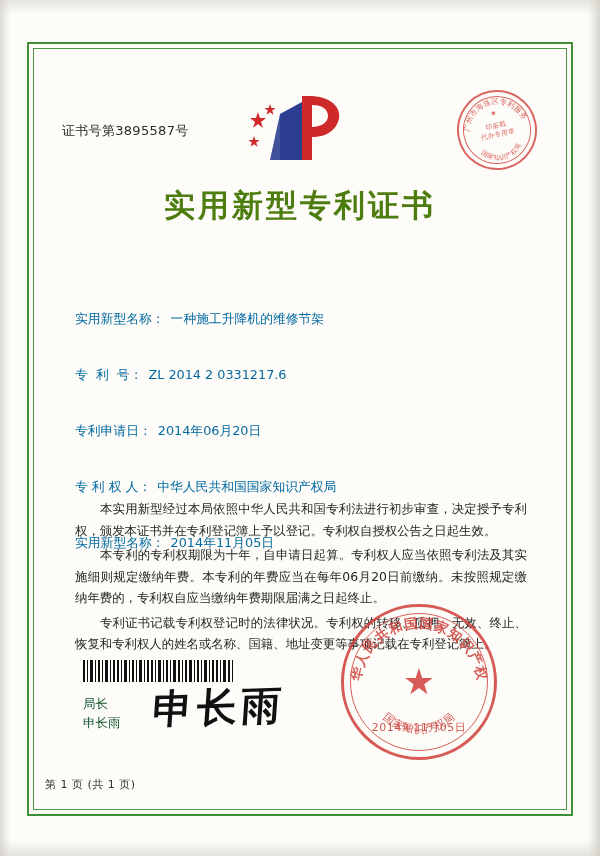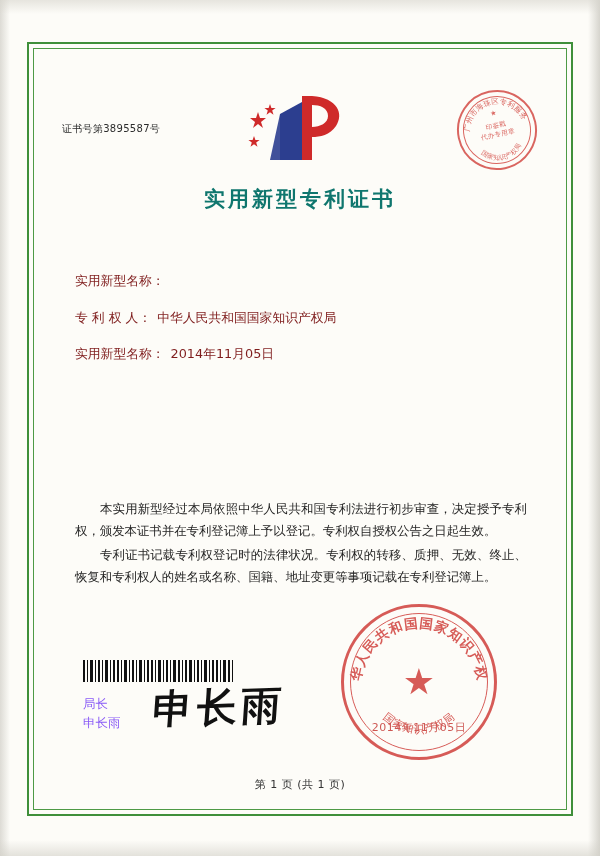--- a/index.html
+++ b/index.html
@@ -62,21 +62,21 @@
     position: absolute;
     left: 45px; top: 60px; right: 45px; bottom: 58px;
   }
 
   
   .cert-no {
     position: absolute;
     left: 17px;
     top: 62px;
     font-family: "DejaVu Sans", "Liberation Sans", sans-serif;
-    font-size: 10px;
+    font-size: 13px;
     color: #2b2b2b;
     letter-spacing: .3px;
   }
 
   
   .oval-stamp {
     position: absolute;
     right: 18px;
     top: 30px;
     width: 76px;
@@ -125,40 +125,41 @@
     height: 80px;
   }
 
   
   .main-title {
     position: absolute;
     left: 0; right: 0;
     top: 125px;
     text-align: center;
     font-family: "DejaVu Sans", "Liberation Sans", sans-serif;
-    font-size: 21px;
+    font-size: 31px;
     font-weight: bold;
     letter-spacing: 3px;
-    color: #0f766e;
+    color: #4d7c0f;
   }
 
   
   .fields {
     position: absolute;
     left: 30px;
     right: 10px;
     top: 212px;
   }
   .field-row {
     display: flex;
     align-items: flex-start;
     margin-bottom: 18.5px;
     font-size: 12.8px;
-    color: #7f1d1d;
+    color: #0369a1;
     line-height: 18px;
+    margin-top: 38px;
   }
   .field-label {
     white-space: pre;
     flex: 0 0 auto;
   }
   .field-value {
     margin-left: 6px;
     flex: 1 1 auto;
   }
 
@@ -187,21 +188,21 @@
     height: 22px;
   }
 
   
   .sig-block {
     position: absolute;
     left: 38px;
     top: 634px;
     font-size: 12.5px;
     line-height: 19px;
-    color: #8b5cf6;
+    color: #14532d;
   }
   .handwriting {
     position: absolute;
     left: 108px;
     top: 620px;
     font-family: "DejaVu Serif", "Liberation Serif", serif;
     font-size: 40px;
     font-weight: bold;
     letter-spacing: 4px;
     color: #111;
@@ -244,21 +245,20 @@
     white-space: nowrap;
     letter-spacing: .5px;
   }
   .seal-arc-svg { position: absolute; inset: 0; }
 
   
   .footer {
     position: absolute;
     left: 0; right: 0;
     bottom: 6px;
-    text-align: center;
     font-size: 11px;
     color: #333;
     letter-spacing: .5px;
   }
 </style>
 </head>
 <body>
 
 <div class="page">
   <div class="page-shadow-left"></div>
@@ -307,33 +307,43 @@
         <polygon points="30,16 31.4,20 35.6,20 32.2,22.6 33.5,26.8 30,24.2 26.5,26.8 27.8,22.6 24.4,20 28.6,20"></polygon>
         <polygon points="14,48 15.4,52 19.6,52 16.2,54.6 17.5,58.8 14,56.2 10.5,58.8 11.8,54.6 8.4,52 12.6,52"></polygon>
       </g>
     </svg>
 
     <div class="main-title">实用新型专利证书</div>
 
     <div class="fields">
       <div class="field-row">
         <span class="field-label">实用新型名称：</span>
+        <span class="field-value">一种施工升降机的维修节架</span>
+      </div>
+      <div class="field-row">
+        <span class="field-label">专  利  号：</span>
+        <span class="field-value">ZL 2014 2 0331217.6</span>
+      </div>
+      <div class="field-row">
+        <span class="field-label">专利申请日：</span>
+        <span class="field-value">2014年06月20日</span>
       </div>
       <div class="field-row">
         <span class="field-label">专 利 权 人：</span>
         <span class="field-value">中华人民共和国国家知识产权局</span>
       </div>
       <div class="field-row">
         <span class="field-label">实用新型名称：</span>
         <span class="field-value">2014年11月05日</span>
       </div>
     </div>
 
     <div class="body-text">
       <p>本实用新型经过本局依照中华人民共和国专利法进行初步审查，决定授予专利权，颁发本证书并在专利登记簿上予以登记。专利权自授权公告之日起生效。</p>
+      <p>本专利的专利权期限为十年，自申请日起算。专利权人应当依照专利法及其实施细则规定缴纳年费。本专利的年费应当在每年06月20日前缴纳。未按照规定缴纳年费的，专利权自应当缴纳年费期限届满之日起终止。</p>
       <p>专利证书记载专利权登记时的法律状况。专利权的转移、质押、无效、终止、恢复和专利权人的姓名或名称、国籍、地址变更等事项记载在专利登记簿上。</p>
     </div>
 
     <svg class="barcode" viewBox="0 0 150 22" preserveAspectRatio="none">
       <g fill="#111">
         <rect x="0" y="0" width="2" height="22"></rect>
         <rect x="4" y="0" width="1" height="22"></rect>
         <rect x="7" y="0" width="3" height="22"></rect>
         <rect x="12" y="0" width="1" height="22"></rect>
         <rect x="15" y="0" width="2" height="22"></rect>

